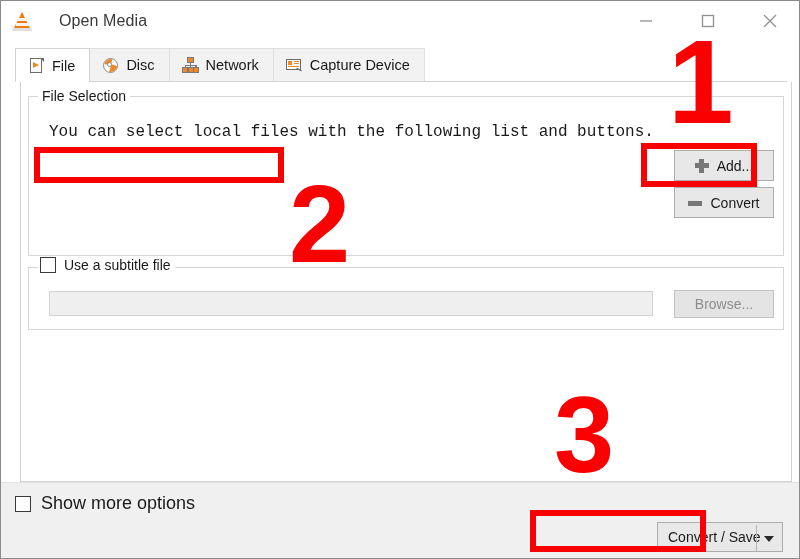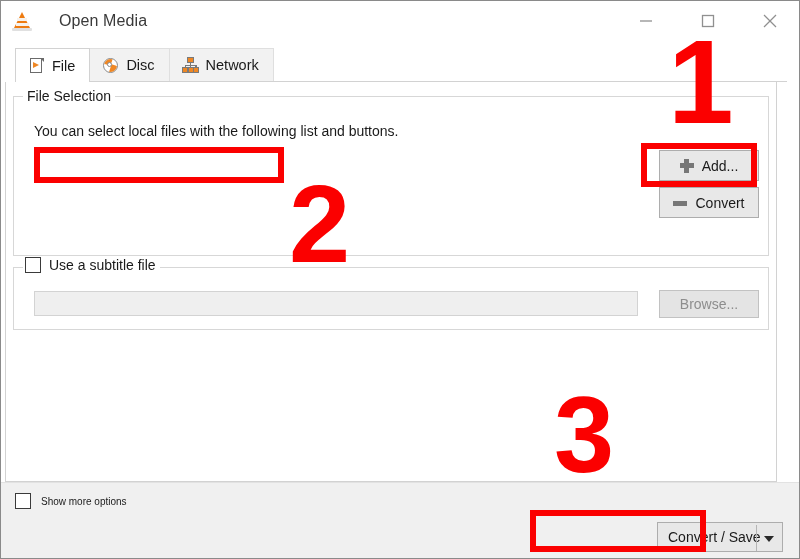--- a/index.html
+++ b/index.html
@@ -250,21 +250,21 @@
   .ic-cap-stand {
     position: absolute; left: 10px; top: 12.5px;
     width: 6px; height: 1.3px;
     background: #6b6b6b;
     transform: rotate(30deg);
   }
 
   
   .tabpage {
     position: absolute;
-    top: 81px; left: 4px;
+    top: 81px; left: 19px;
     width: 772px; height: 400px;
     background: #ffffff;
     border-left: 1px solid #d2d2d2;
     border-right: 1px solid #d2d2d2;
     border-bottom: 1px solid #d2d2d2;
   }
 
   
   .groupbox {
     position: absolute;
@@ -303,22 +303,23 @@
   .checkbox {
     width: 16px; height: 16px;
     border: 1.3px solid #3a3a3a;
     background: #ffffff;
     flex: 0 0 auto;
   }
 
   .hint-text {
     position: absolute;
     left: 20px; top: 26px;
-    font-size: 14px;
+    font-size: 16px;
     color: #1a1a1a;
+    font-family: Liberation Mono, monospace;
   }
 
   .filelist {
     position: absolute;
     left: 20px; top: 53px;
     width: 604px; height: 85px;
     border: 1px solid #cfcfcf;
     background: #ffffff;
     padding-top: 4px;
     overflow: hidden;
@@ -403,21 +404,21 @@
     width: 798px; height: 76px;
     background: #f0f0f0;
     border-top: 1px solid #e2e2e2;
   }
   .show-more {
     position: absolute;
     left: 14px; top: 10px;
     display: flex;
     align-items: center;
     gap: 10px;
-    font-size: 10px;
+    font-size: 18px;
     color: #1a1a1a;
   }
   .btn-row {
     position: absolute;
     right: 16px; top: 39px;
     display: flex;
     align-items: center;
     gap: 16px;
   }
   #btn-convert-save {
@@ -522,20 +523,31 @@
         <span class="ic-net-vbar"></span>
         <span class="ic-net-hbar"></span>
         <span class="ic-net-drop-l"></span>
         <span class="ic-net-drop-r"></span>
         <span class="ic-net-l"></span>
         <span class="ic-net-c"></span>
         <span class="ic-net-r"></span>
       </span>
       <span>Network</span>
     </div>
+    <div class="tab">
+      <span class="tab-icon">
+        <span class="ic-cap-screen"></span>
+        <span class="ic-cap-blk1"></span>
+        <span class="ic-cap-l1"></span>
+        <span class="ic-cap-l2"></span>
+        <span class="ic-cap-l3"></span>
+        <span class="ic-cap-stand"></span>
+      </span>
+      <span>Capture Device</span>
+    </div>
   </div>
 
   <div class="tabpage">
 
     <div class="groupbox" id="group-file-selection">
       <div class="gb-title">File Selection</div>
 
       <div class="hint-text">You can select local files with the following list and buttons.</div>
 
 

